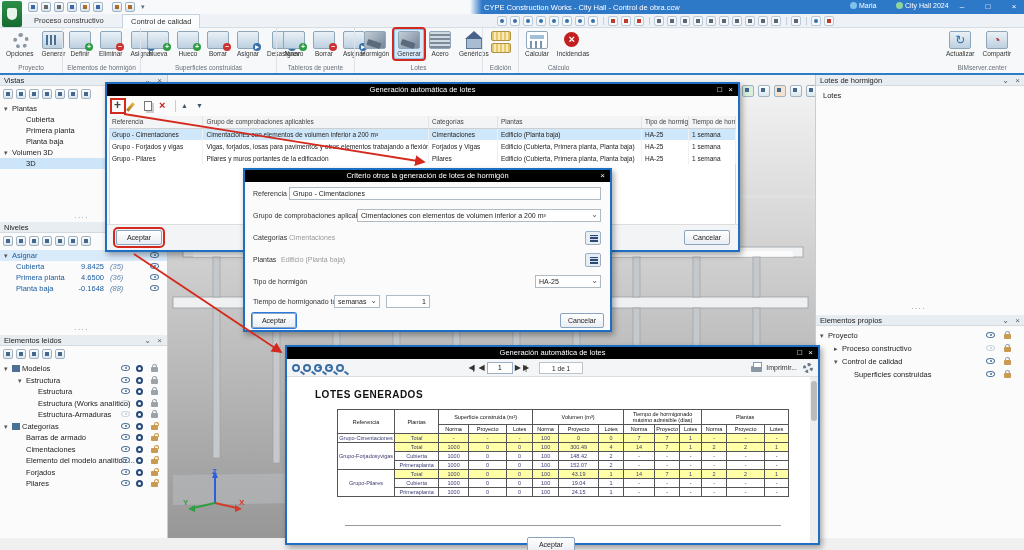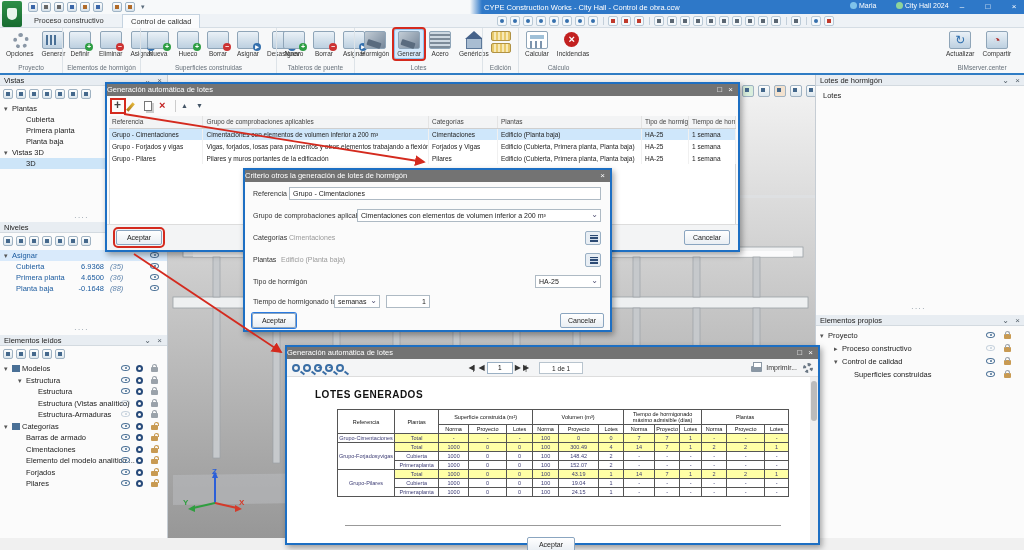--- a/index.html
+++ b/index.html
@@ -113,21 +113,21 @@
   .nivrow .ct { position:absolute; left:110px; font-style:italic; color:#5c82ab; }
 
   
   #viewport { position:absolute; left:168px; top:75px; width:647px; height:463px;
     background:linear-gradient(#f5f5f5,#979797); overflow:hidden; }
   #vp-toolbar { position:absolute; left:574px; top:10px; display:flex; gap:4px; }
   #vp-toolbar .tbic { width:12px; height:12px; }
 
   
   .dialog { position:absolute; background:#fbfbfb; border:2px solid #1d6fc3; box-shadow:2px 3px 6px rgba(0,0,0,.35); }
-  .dtitle { height:12px; background:#737373; color:#fff; font-size:7.5px; line-height:12px; position:relative; }
+  .dtitle { height:12px; background:#000000; color:#fff; font-size:7.5px; line-height:12px; text-align:center; position:relative; }
   .dtctl { position:absolute; top:0; color:#fff; font-size:8px; line-height:12px; }
   .btn { position:absolute; height:15px; border:1px solid #8aa5c0; border-radius:2px; background:linear-gradient(#fff,#e9eef3);
     font-size:7px; text-align:center; line-height:13px; color:#222; }
   .btn.focus { box-shadow:0 0 0 1px #2a7ae0; }
   .btn.boxed { outline:2px solid #d42a1e; outline-offset:1px; }
   .mini { width:12px; height:12px; position:relative; margin-right:3px; }
   .mini.plus:after { content:"+"; font-size:12px; font-weight:bold; color:#444; position:absolute; left:2px; top:-2px; }
   .mini.plus { outline:2px solid #d42a1e; outline-offset:0px; }
   .mini.pencil:after { content:""; position:absolute; left:2px; top:2px; width:3px; height:10px; background:linear-gradient(#e7b93c,#a77818); transform:rotate(40deg); }
   .mini.copy:after { content:""; position:absolute; left:2px; top:1px; width:6px; height:8px; background:#fff; border:1px solid #777; box-shadow:2px 2px 0 #ccc; }
@@ -441,21 +441,21 @@
         <div class="tbic"></div>
       <div class="tbic"></div>
         <div class="tbic"></div>
       <div class="tbic"></div>
     </div>
     <div style="position:absolute;left:0;top:28px;width:167px;height:112px">
       <div class="trow lv0" style="position:relative"><span class="ch">▾</span><span>Plantas</span></div>
         <div class="trow lv1" style="position:relative"><span class="ch"></span><span>Cubierta</span></div>
         <div class="trow lv1" style="position:relative"><span class="ch"></span><span>Primera planta</span></div>
         <div class="trow lv1" style="position:relative"><span class="ch"></span><span>Planta baja</span></div>
-        <div class="trow lv0" style="position:relative"><span class="ch">▾</span><span>Vistas 3D</span></div>
+        <div class="trow lv0" style="position:relative"><span class="ch">▾</span><span>Volumen 3D</span></div>
         <div class="trow lv1 selected" style="position:relative"><span class="ch"></span><span>3D</span></div>
     </div>
     <div class="splitdots" style="left:74px;top:138px">····</div>
 
     <div class="panel-title" style="left:0;top:147px;width:167px">
       <span>Niveles</span>
       <span class="ptctl" style="right:16px">⌄</span>
       <span class="ptctl" style="right:5px">×</span>
     </div>
     <div class="ptool" style="left:3px;top:161px">
@@ -467,21 +467,21 @@
         <div class="tbic"></div>
       <div class="tbic"></div>
     </div>
     <div class="trow lv0" style="top:175px;background:#d9eafb;color:#1a5a9e">
       <span class="ch">▾</span><span>Asignar</span>
       <span class="i-eye" style="left:150px"></span>
     </div>
     <div style="position:absolute;left:0;top:186px;width:167px">
       <div class="nivrow" style="position:relative">
           <span class="nm">Cubierta</span>
-          <span class="el">6.9368</span>
+          <span class="el">9.8425</span>
           <span class="ct">(35)</span>
           <span class="i-eye" style="left:150px"></span>
         </div>
         <div class="nivrow" style="position:relative">
           <span class="nm">Primera planta</span>
           <span class="el">4.6500</span>
           <span class="ct">(36)</span>
           <span class="i-eye" style="left:150px"></span>
         </div>
         <div class="nivrow" style="position:relative">
@@ -502,21 +502,21 @@
       <div class="tbic"></div>
         <div class="tbic"></div>
       <div class="tbic"></div>
         <div class="tbic"></div>
       <div class="tbic"></div>
     </div>
     <div style="position:absolute;left:0;top:288px;width:167px">
       <div class="trow lv0 hasic lock-closed" style="position:relative;height:11.5px"><span class="ch">▾</span><span class="node-ic"></span><span>Modelos</span><span class="i-eye" style="left:121px"></span><span class="i-gear" style="left:136px"></span><span class="i-lock" style="left:151px"></span></div>
         <div class="trow lv1 lock-closed" style="position:relative;height:11.5px"><span class="ch">▾</span><span>Estructura</span><span class="i-eye" style="left:121px"></span><span class="i-gear" style="left:136px"></span><span class="i-lock" style="left:151px"></span></div>
         <div class="trow lv2 lock-closed" style="position:relative;height:11.5px"><span class="ch"></span><span>Estructura</span><span class="i-eye" style="left:121px"></span><span class="i-gear" style="left:136px"></span><span class="i-lock" style="left:151px"></span></div>
-        <div class="trow lv2 eye-off lock-closed" style="position:relative;height:11.5px"><span class="ch"></span><span>Estructura (Vistas analítico)</span><span class="i-eye" style="left:121px"></span><span class="i-gear" style="left:136px"></span><span class="i-lock" style="left:151px"></span></div>
+        <div class="trow lv2 eye-off lock-closed" style="position:relative;height:11.5px"><span class="ch"></span><span>Estructura (Works analítico)</span><span class="i-eye" style="left:121px"></span><span class="i-gear" style="left:136px"></span><span class="i-lock" style="left:151px"></span></div>
         <div class="trow lv2 eye-off lock-closed" style="position:relative;height:11.5px"><span class="ch"></span><span>Estructura-Armaduras</span><span class="i-eye" style="left:121px"></span><span class="i-gear" style="left:136px"></span><span class="i-lock" style="left:151px"></span></div>
         <div class="trow lv0 hasic lock-open" style="position:relative;height:11.5px"><span class="ch">▾</span><span class="node-ic"></span><span>Categorías</span><span class="i-eye" style="left:121px"></span><span class="i-gear" style="left:136px"></span><span class="i-lock" style="left:151px"></span></div>
         <div class="trow lv1 lock-open" style="position:relative;height:11.5px"><span class="ch"></span><span>Barras de armado</span><span class="i-eye" style="left:121px"></span><span class="i-gear" style="left:136px"></span><span class="i-lock" style="left:151px"></span></div>
         <div class="trow lv1 lock-open" style="position:relative;height:11.5px"><span class="ch"></span><span>Cimentaciones</span><span class="i-eye" style="left:121px"></span><span class="i-gear" style="left:136px"></span><span class="i-lock" style="left:151px"></span></div>
         <div class="trow lv1 lock-open" style="position:relative;height:11.5px"><span class="ch"></span><span>Elemento del modelo analítico ...</span><span class="i-eye" style="left:121px"></span><span class="i-gear" style="left:136px"></span><span class="i-lock" style="left:151px"></span></div>
         <div class="trow lv1 lock-open" style="position:relative;height:11.5px"><span class="ch"></span><span>Forjados</span><span class="i-eye" style="left:121px"></span><span class="i-gear" style="left:136px"></span><span class="i-lock" style="left:151px"></span></div>
         <div class="trow lv1 lock-open" style="position:relative;height:11.5px"><span class="ch"></span><span>Pilares</span><span class="i-eye" style="left:121px"></span><span class="i-gear" style="left:136px"></span><span class="i-lock" style="left:151px"></span></div>
     </div>
   </div>
 

